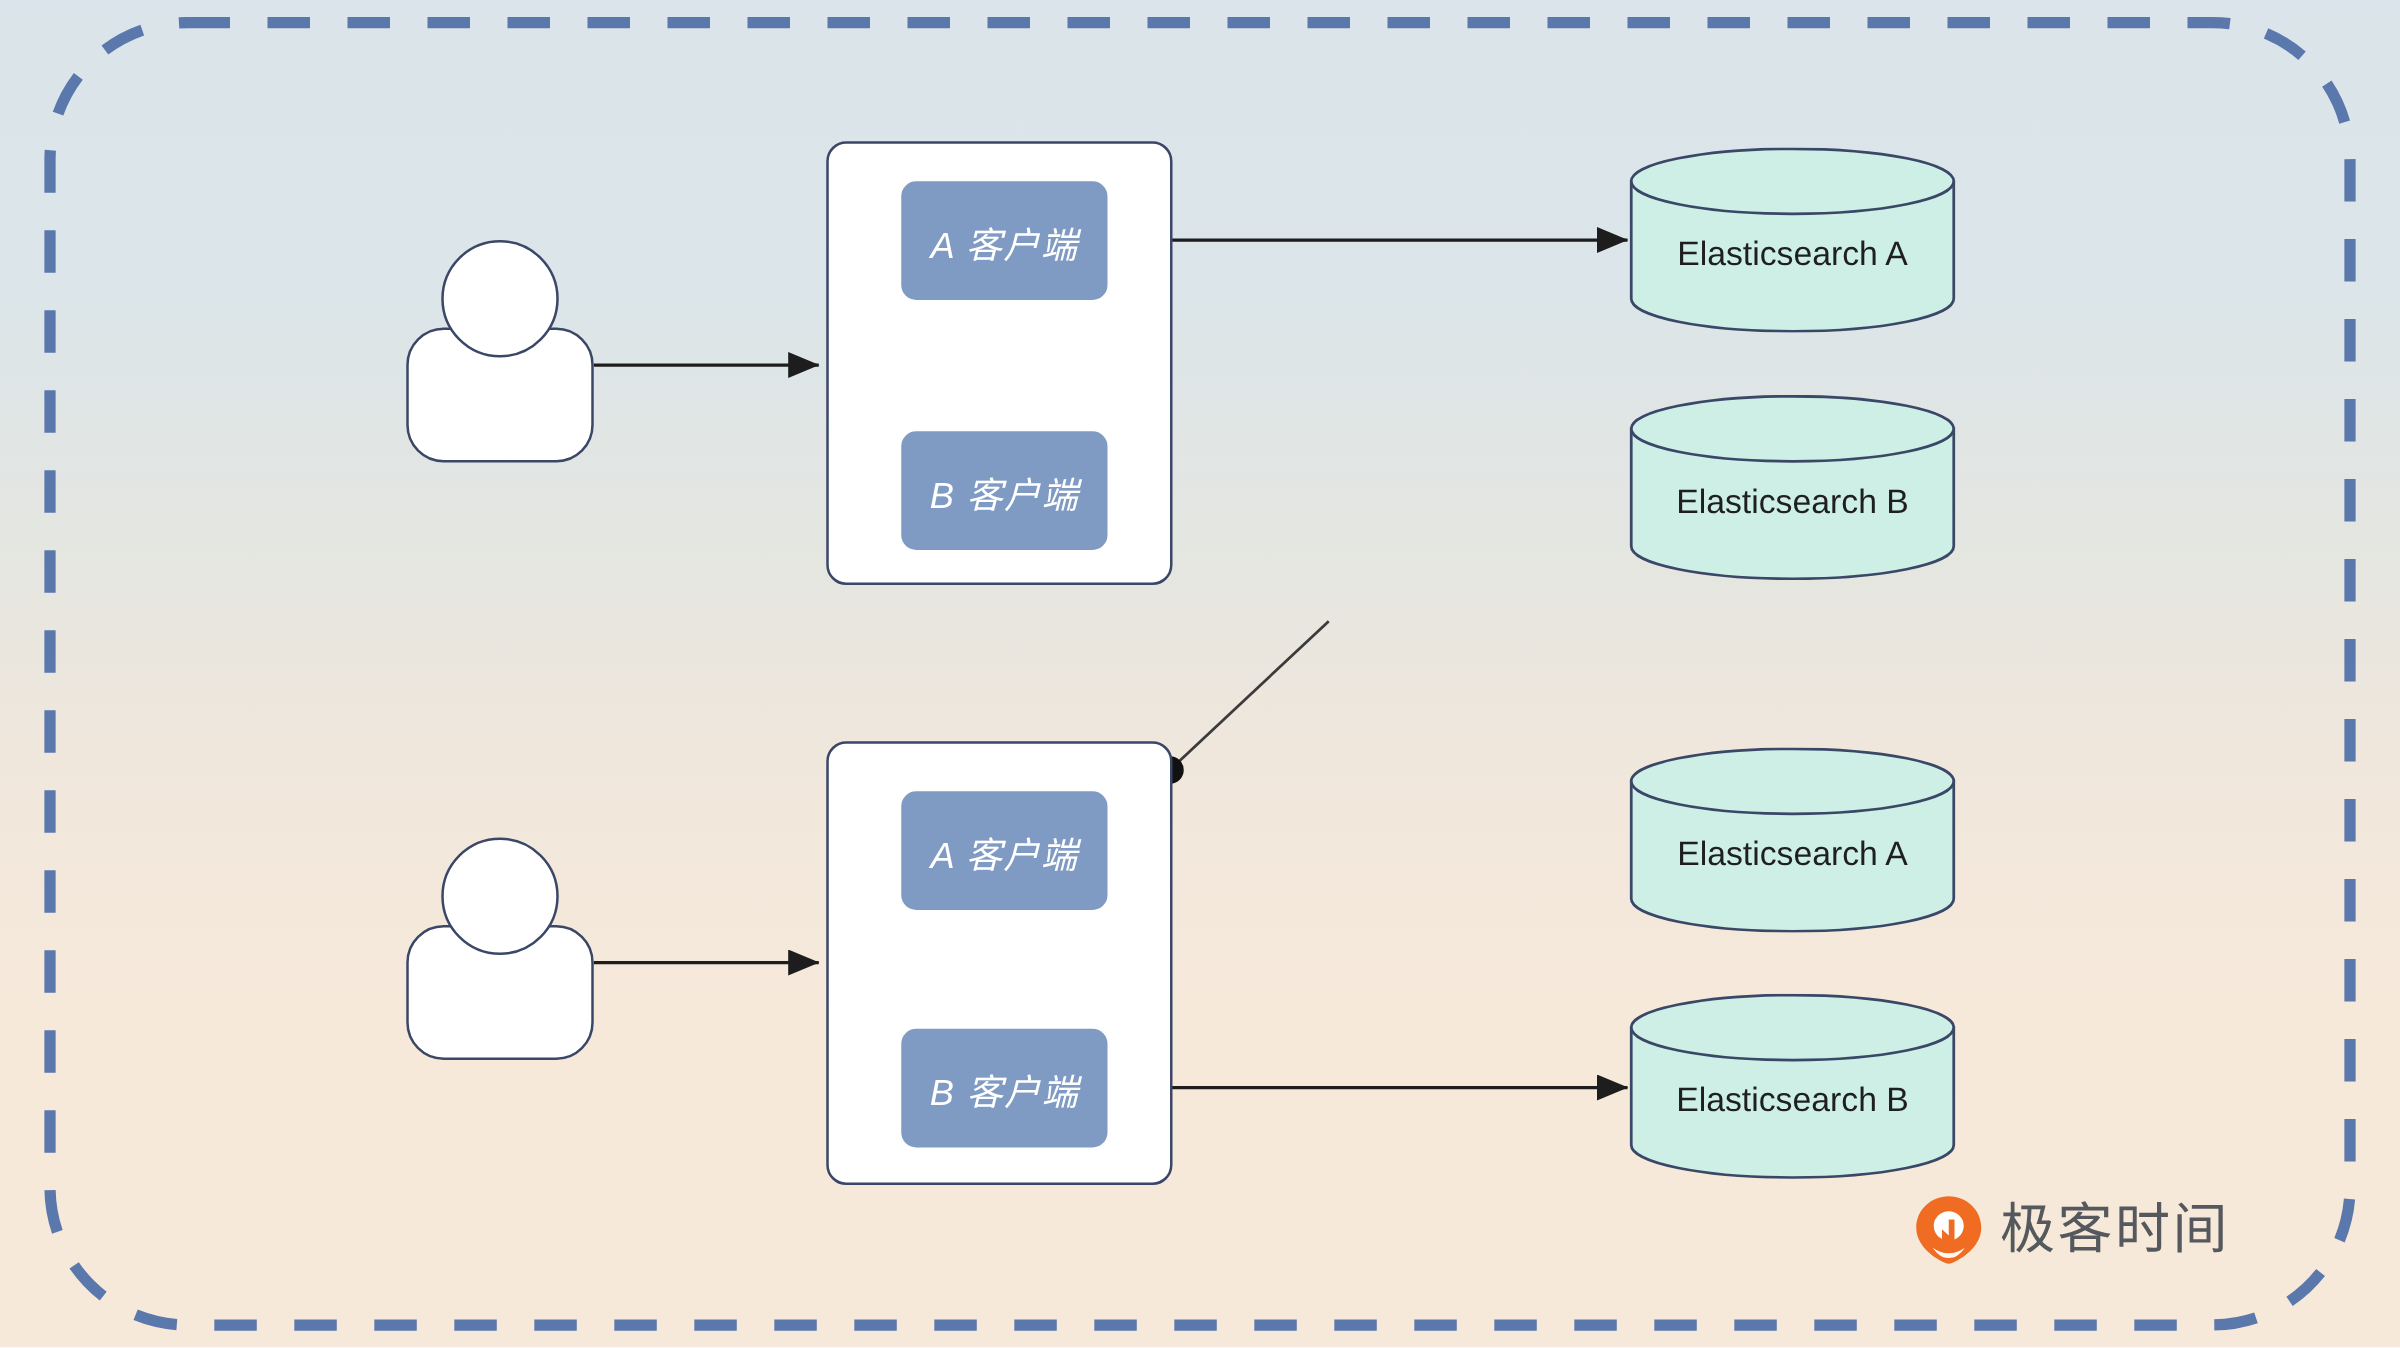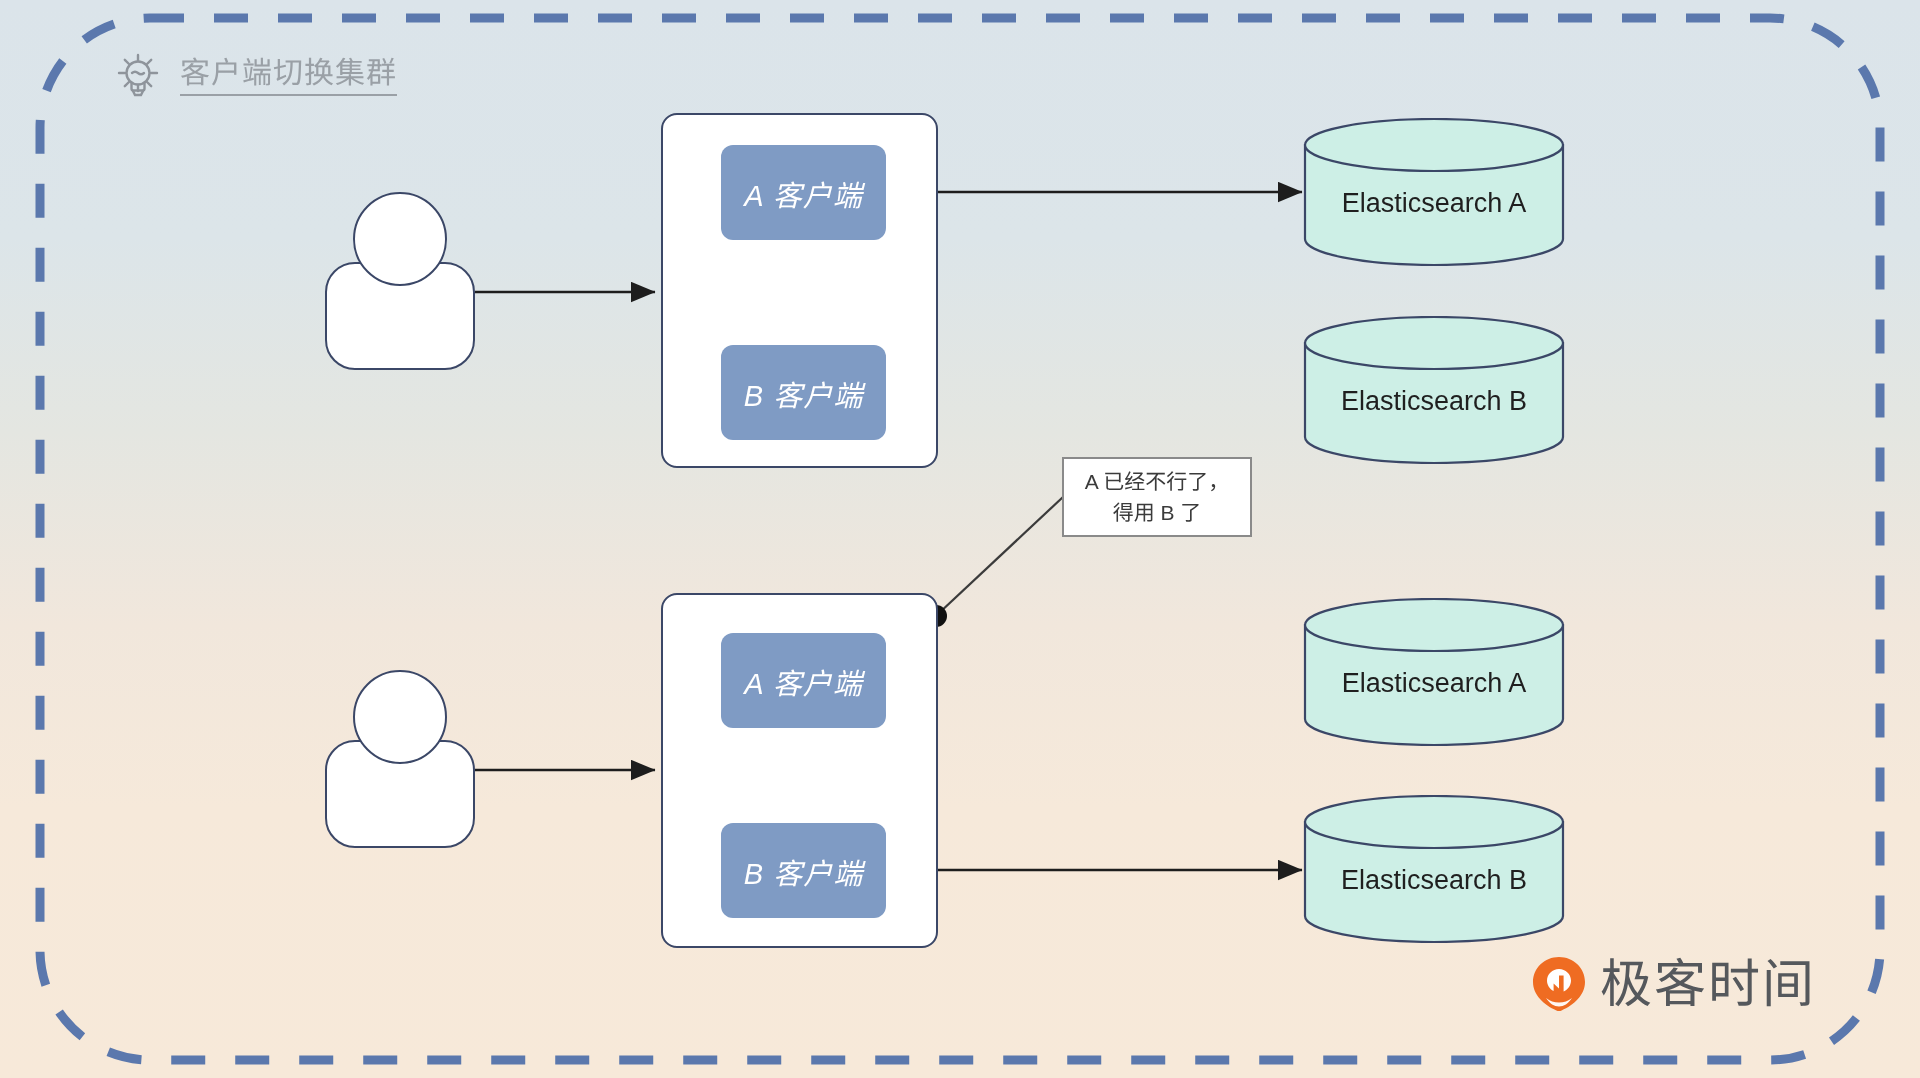--- a/index.html
+++ b/index.html
@@ -171,55 +171,36 @@
   .logo {
     position: absolute;
     left: 1530px;
     top: 955px;
     display: flex;
     align-items: center;
     gap: 12px;
   }
   .logo-mark { width: 58px; height: 58px; display:block; }
   .logo-text {
-    font-size: 52px;
+    font-size: 44px;
     color: #55585c;
     letter-spacing: 2px;
     line-height: 1;
     white-space: nowrap;
   }
 </style>
 </head>
 <body>
 
 <div id="stage">
 
   <svg class="frame-svg" viewBox="0 0 1920 1078">
     <rect x="40" y="18" width="1840" height="1042" rx="110" ry="110" fill="none" stroke="#5b78ad" stroke-width="9" stroke-dasharray="34 30" stroke-linecap="butt"></rect>
   </svg>
 
-  <div class="title-row">
-    <svg class="bulb-icon" viewBox="0 0 56 56">
-      <g stroke="#8e949b" stroke-width="2.4" fill="none" stroke-linecap="round">
-        <circle cx="28" cy="25" r="11.5"></circle>
-        <path d="M21.5 35.5 L21.5 40.5 Q21.5 42.5 23.5 42.5 L32.5 42.5 Q34.5 42.5 34.5 40.5 L34.5 35.5"></path>
-        <path d="M23 43 L25 47 L31 47 L33 43"></path>
-        <path d="M28 7 L28 13"></path>
-        <path d="M28 37 L28 43"></path>
-        <path d="M9 25 L15 25"></path>
-        <path d="M41 25 L47 25"></path>
-        <path d="M14.8 11.8 L19 16"></path>
-        <path d="M37 16 L41.2 11.8"></path>
-        <path d="M14.8 38.2 L19 34"></path>
-        <path d="M37 34 L41.2 38.2"></path>
-        <path d="M22 25 q3 -2.6 6 0 q3 2.6 6 0"></path>
-      </g>
-    </svg>
-    <div class="title-text">客户端切换集群</div>
-  </div>
 
   <svg class="connectors" viewBox="0 0 1920 1078">
     <defs>
       <marker id="arw" markerWidth="11" markerHeight="11" refX="9.4" refY="4" orient="auto" markerUnits="strokeWidth">
         <path d="M0,0 L9.6,4 L0,8 z" fill="#1d1d1d"></path>
       </marker>
     </defs>
 
     <path d="M475 292 L655 292" stroke="#1d1d1d" stroke-width="2.6" fill="none" marker-end="url(#arw)"></path>
 
@@ -261,24 +242,20 @@
   </div>
 
   <div class="cylinder" style="left:1303px; top:316px;">
     <svg viewBox="0 0 262 148">
       <path d="M2 27 L2 121 A129 26 0 0 0 260 121 L260 27 Z" fill="#cdefe6" stroke="#3b4767" stroke-width="2.2"></path>
       <ellipse cx="131" cy="27" rx="129" ry="26" fill="#cdefe6" stroke="#3b4767" stroke-width="2.2"></ellipse>
     </svg>
     <div class="cyl-label">Elasticsearch B</div>
   </div>
 
-  <div class="note-box" style="left:1062px; top:457px; width:190px; height:80px;">
-    <div>A 已经不行了，</div>
-    <div>得用 B 了</div>
-  </div>
 
   <div class="actor" style="left:325px; top:670px;">
     <div class="head"></div>
     <div class="body"></div>
   </div>
 
   <div class="container-box" style="left:661px; top:593px; width:277px; height:355px;"></div>
 
   <div class="client-node" style="left:721px; top:633px; width:165px; height:95px;">
     <span>A 客户端</span>

